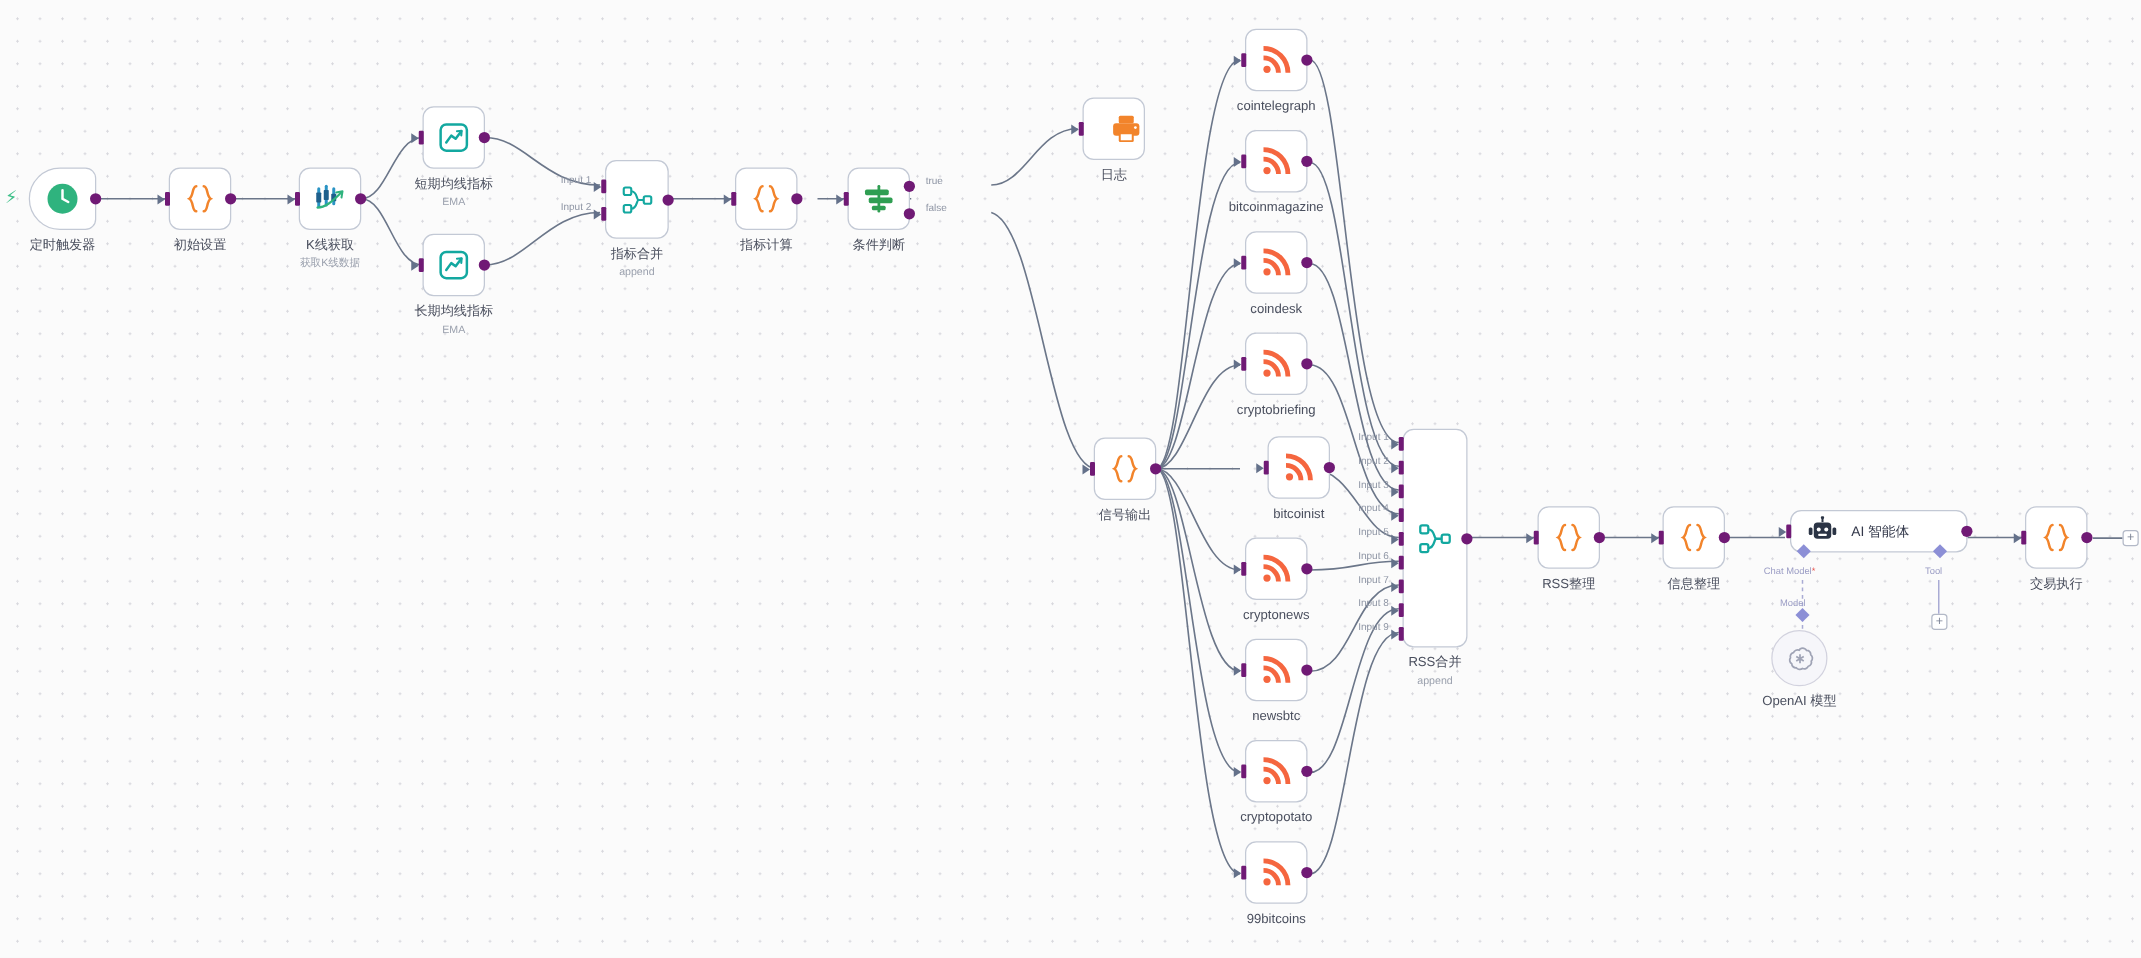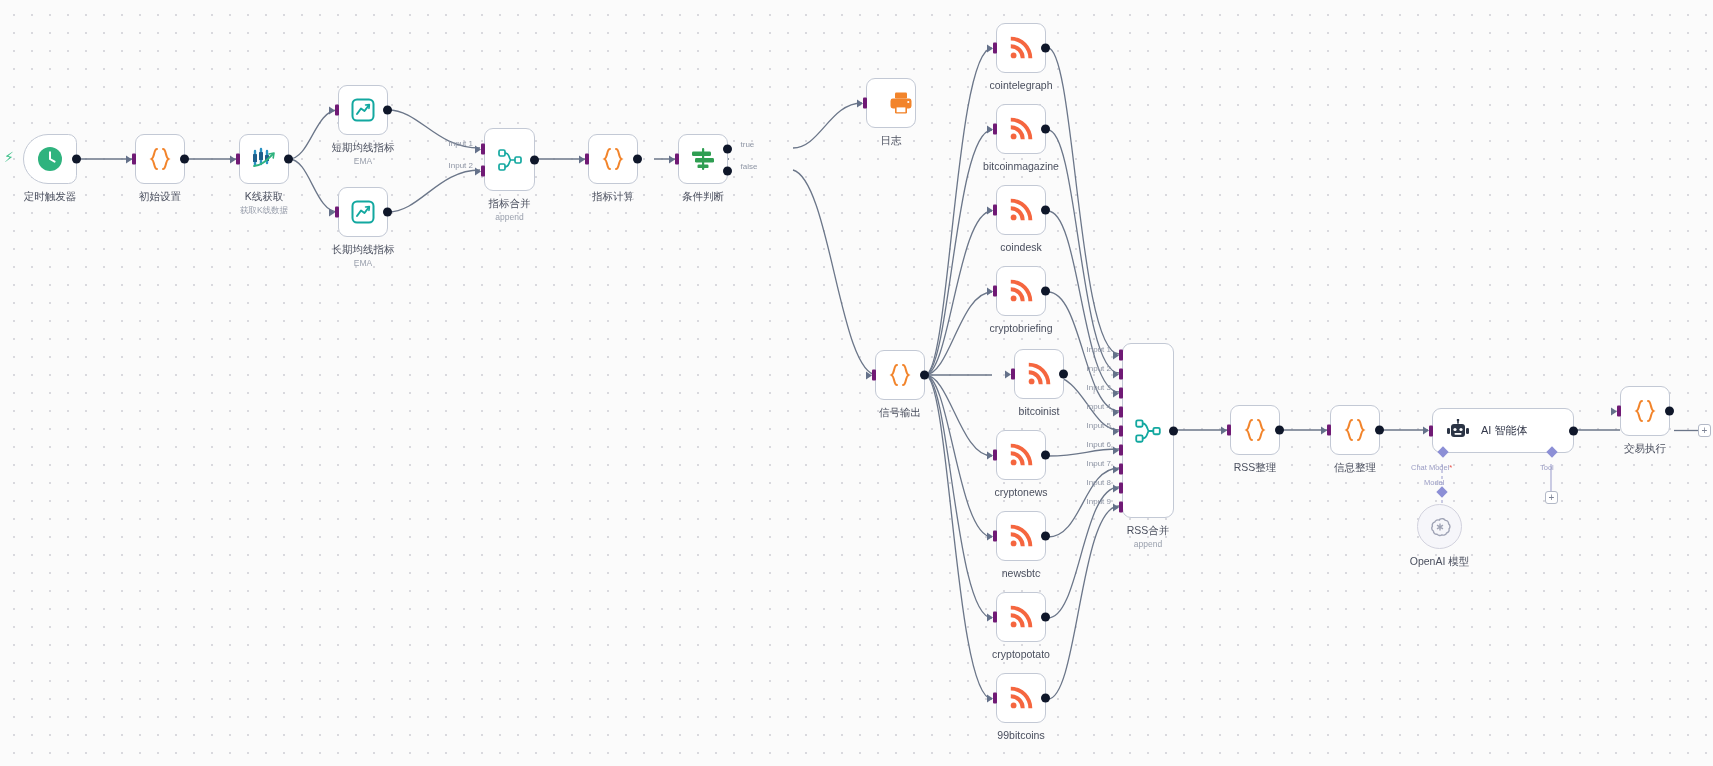--- a/index.html
+++ b/index.html
@@ -70,21 +70,21 @@
     font-size: 11px;
     color: #33384a;
     white-space: nowrap;
   }
 
   
   .port-out {
     position: absolute;
     width: 9px; height: 9px;
     border-radius: 50%;
-    background: #0f172a;
+    background: #701a75;
     right: -4.5px;
     top: 50%;
     transform: translateY(-50%);
     z-index: 5;
   }
   .port-in {
     position: absolute;
     width: 4px; height: 11px;
     background: #701a75;
     border-radius: 1px;
@@ -556,21 +556,21 @@
       <path d="M11 4 C7.5 4 9 12 5.5 14 C9 16 7.5 24 11 24" stroke="#f2842b" stroke-width="2" fill="none" stroke-linecap="round"></path>
       <path d="M17 4 C20.5 4 19 12 22.5 14 C19 16 20.5 24 17 24" stroke="#f2842b" stroke-width="2" fill="none" stroke-linecap="round"></path>
     </svg>
     <span class="port-in"></span>
     <span class="port-out"></span>
     <span class="nlabel">
       <span>信息整理</span>
     </span>
   </div>
 
-  <div class="node wide" style="left:1432px; top:408px; width:142px; height:45px;">
+  <div class="node wide" style="left:1432px; top:408px; width:142px; height:34px;">
     <svg class="icon-svg" width="26" height="24" viewBox="0 0 26 24">
       <rect x="6" y="5" width="14" height="13" rx="3" fill="#2b3445"></rect>
       <rect x="2" y="9" width="3" height="6" rx="1.2" fill="#2b3445"></rect>
       <rect x="21" y="9" width="3" height="6" rx="1.2" fill="#2b3445"></rect>
       <rect x="12.2" y="1.2" width="1.6" height="3.5" fill="#2b3445"></rect>
       <circle cx="13" cy="1" r="1.3" fill="#2b3445"></circle>
       <circle cx="10" cy="10.5" r="1.6" fill="#fff"></circle>
       <circle cx="16" cy="10.5" r="1.6" fill="#fff"></circle>
       <rect x="9.5" y="14" width="7" height="1.7" rx="0.8" fill="#fff"></rect>
     </svg>
@@ -601,21 +601,21 @@
                  C7.1 19.4 5.4 18 5.4 16 C3.7 15 3.2 12.7 4.4 11.2
                  C3.8 9.4 4.9 7.4 6.8 7.1 C7.5 5.3 9.7 4.4 11.4 5.2 Z"></path>
         <path d="M12 8.4 L12 15.6 M9 10.2 L15 13.8 M9 13.8 L15 10.2"></path>
       </g>
     </svg>
     <span class="nlabel">
       <span>OpenAI 模型</span>
     </span>
   </div>
 
-  <div class="node square" style="left:1620px; top:386px;justify-content:center;">
+  <div class="node square" style="left:1620px; top:405px;justify-content:center;">
     <svg class="icon-svg" width="28" height="28" viewBox="0 0 28 28">
       <path d="M11 4 C7.5 4 9 12 5.5 14 C9 16 7.5 24 11 24" stroke="#f2842b" stroke-width="2" fill="none" stroke-linecap="round"></path>
       <path d="M17 4 C20.5 4 19 12 22.5 14 C19 16 20.5 24 17 24" stroke="#f2842b" stroke-width="2" fill="none" stroke-linecap="round"></path>
     </svg>
     <span class="port-in"></span>
     <span class="port-out"></span>
     <span class="nlabel">
       <span>交易执行</span>
     </span>
   </div>

